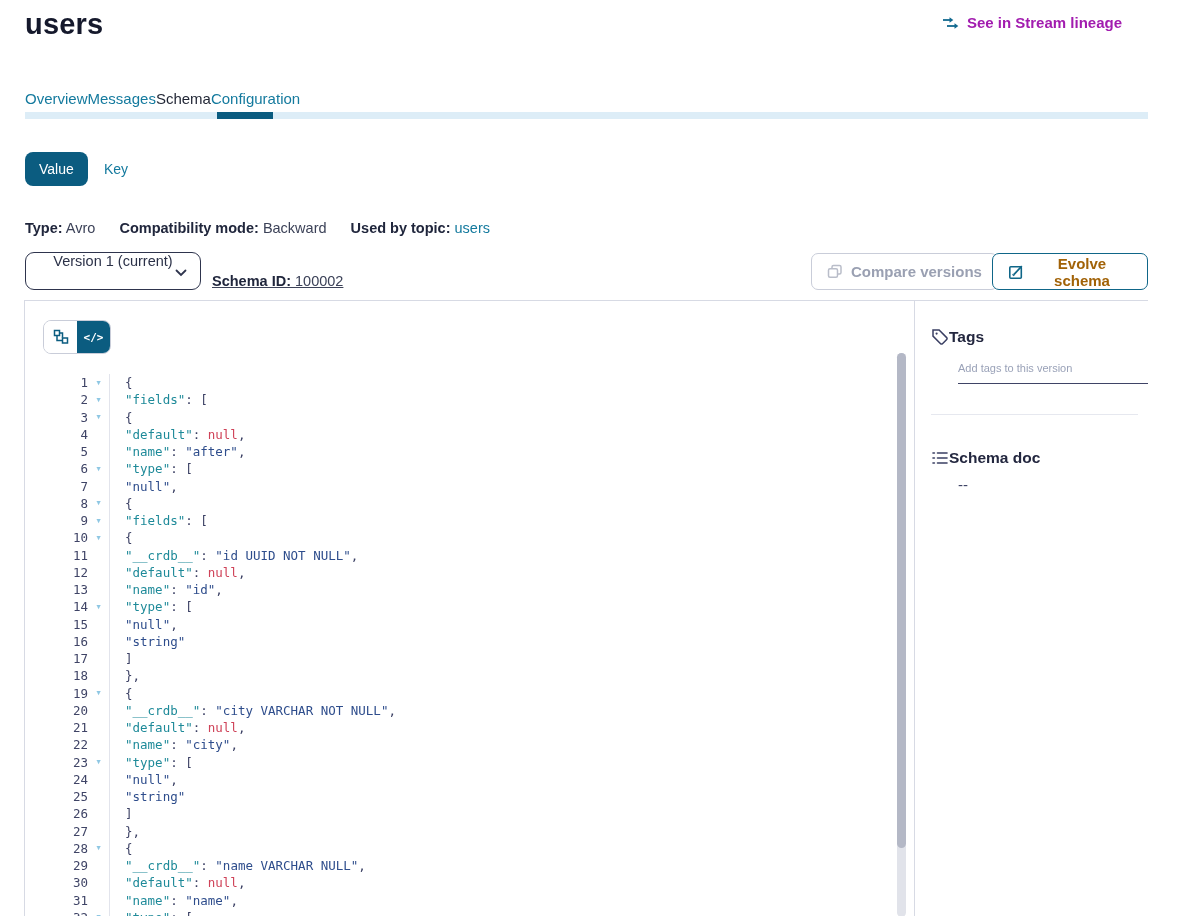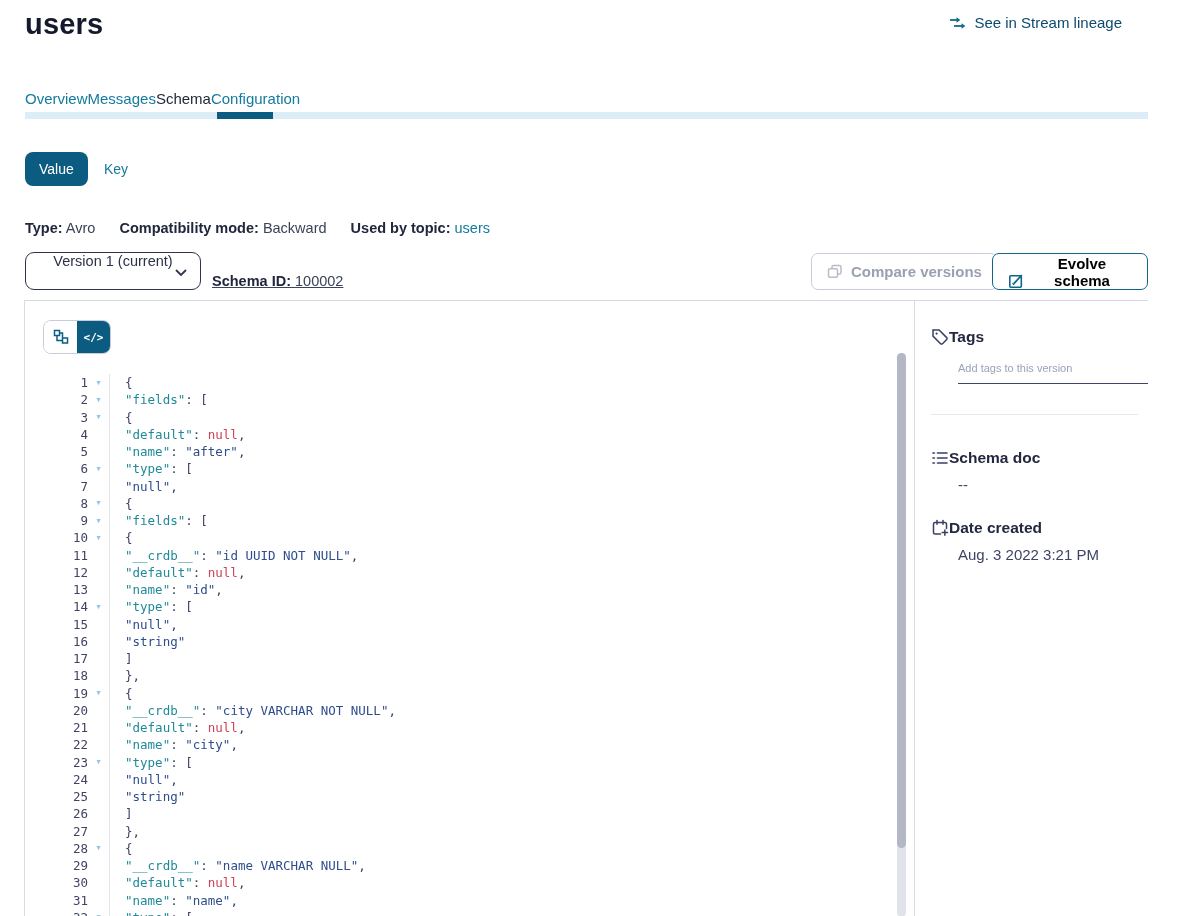--- a/index.html
+++ b/index.html
@@ -4,21 +4,21 @@
 <style>
   * { margin:0; padding:0; box-sizing:border-box; }
   html,body { background:#ffffff; }
   .page {
     position:relative; width:1148px; height:916px; overflow:hidden;
     background:#fff; font-family:"Liberation Sans", sans-serif; color:#23273f;
   }
   
   .title { position:absolute; left:25px; top:8px; font-size:29px; font-weight:700; color:#15192c; letter-spacing:.2px; }
   .lineage { position:absolute; right:26px; top:14px; display:flex; align-items:center; gap:6px;
-             color:#0c4a6e; font-size:15px; font-weight:400; cursor:pointer; }
+             color:#a21caf; font-size:15px; font-weight:700; cursor:pointer; }
   
   .tabs { position:absolute; left:25px; top:90px; display:flex; font-size:15px; }
   .tab { color:#147a9e; cursor:pointer; font-weight:500; }
   .tab.active { color:#1f2433; }
   .tab-track { position:absolute; left:25px; top:112px; width:1140px; height:7px; background:#ddedf7; }
   .tab-track-active { position:absolute; left:192px; top:0; width:56px; height:7px; background:#0b5c80; }
   
   .vk-value { position:absolute; left:25px; top:152px; height:34px; padding:0 14px;
               background:#0b5c80; color:#fff; font-size:14px; border:none; border-radius:8px; cursor:pointer; }
   .vk-key { position:absolute; left:104px; top:161px; color:#147a9e; font-size:14px; cursor:pointer; }
@@ -31,21 +31,21 @@
   .vselect { position:absolute; left:25px; top:252px; width:176px; height:38px;
              border:1.5px solid #2e344d; border-radius:9px; background:#fff;
              display:flex; align-items:center; padding:0 13px; font-size:14.5px; color:#2b3148; cursor:pointer;flex-direction:column; }
   .vselect .chev { margin-left:auto; display:flex; }
   .schemaid { position:absolute; left:212px; top:273px; font-size:14.5px; color:#3c4258;text-decoration:underline; }
   .schemaid b { color:#20263c; }
   .btn { position:absolute; top:253px; height:37px; display:flex; align-items:center; gap:8px;
          background:#fff; border-radius:7px; font-size:15px; padding:0 15px; cursor:pointer;
          font-family:"Liberation Sans",sans-serif; }
   .btn-compare { left:811px; border:1px solid #c9cdd9; color:#9aa0b2; font-weight:600; }
-  .btn-evolve  { left:992px; border:1px solid #0f6688; color:#000000; font-weight:700;align-items:flex-end; }
+  .btn-evolve  { left:992px; border:1px solid #0f6688; color:#a16207; font-weight:700; }
   .more { position:absolute; left:1146px; top:254px; color:#0f6e93; font-size:17px; font-weight:700;
           letter-spacing:3px; cursor:pointer; padding:4px; }
   
   .panel { position:absolute; left:24px; top:300px; width:1143px; height:617px;
            border:1px solid #d7dae4; border-bottom:none; display:flex; }
   .code-pane { position:relative; width:894px; height:100%; }
   .pane-divider { width:1px; background:#d7dae4; }
   
   .vt { position:absolute; left:18px; top:19px; display:inline-flex; border:1px solid #c9cdd9;
         border-radius:8px; overflow:hidden; background:#fff; }
@@ -368,31 +368,16 @@
               <line x1="2" y1="4" x2="3.4" y2="4"></line>
                 <line x1="2" y1="9" x2="3.4" y2="9"></line>
                 <line x1="2" y1="14" x2="3.4" y2="14"></line>
             </svg>
           </span>
           <span>Schema doc</span>
         </div>
         <div class="sb-val">--</div>
       </div>
 
-      <div class="sb-sec">
-        <div class="sb-head">
-          <span style="display:flex">
-            <svg width="18" height="18" viewBox="0 0 18 18" fill="none" stroke="#3a3f63" stroke-width="1.5" stroke-linecap="round">
-              <path d="M15.5 9.5 V5 a1.5 1.5 0 0 0 -1.5 -1.5 H4 A1.5 1.5 0 0 0 2.5 5 v8.5 A1.5 1.5 0 0 0 4 15 h5.5"></path>
-              <line x1="6" y1="1.5" x2="6" y2="5.2"></line>
-                <line x1="12" y1="1.5" x2="12" y2="5.2"></line>
-              <line x1="11.2" y1="13.6" x2="16.5" y2="13.6"></line>
-                <line x1="13.85" y1="11" x2="13.85" y2="16.2"></line>
-            </svg>
-          </span>
-          <span>Date created</span>
-        </div>
-        <div class="sb-val">Aug. 3 2022 3:21 PM</div>
-      </div>
     </div>
   </div>
 
 </div>
 
 </body></html>

